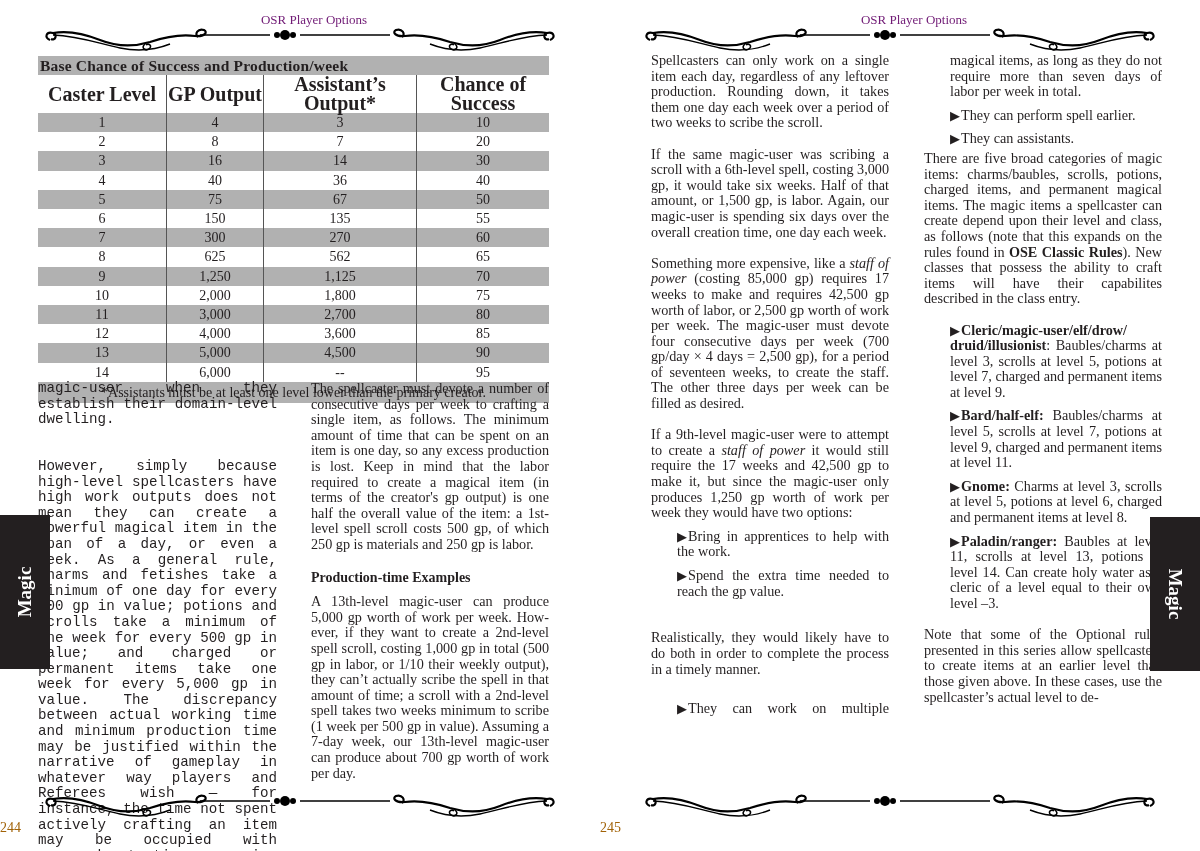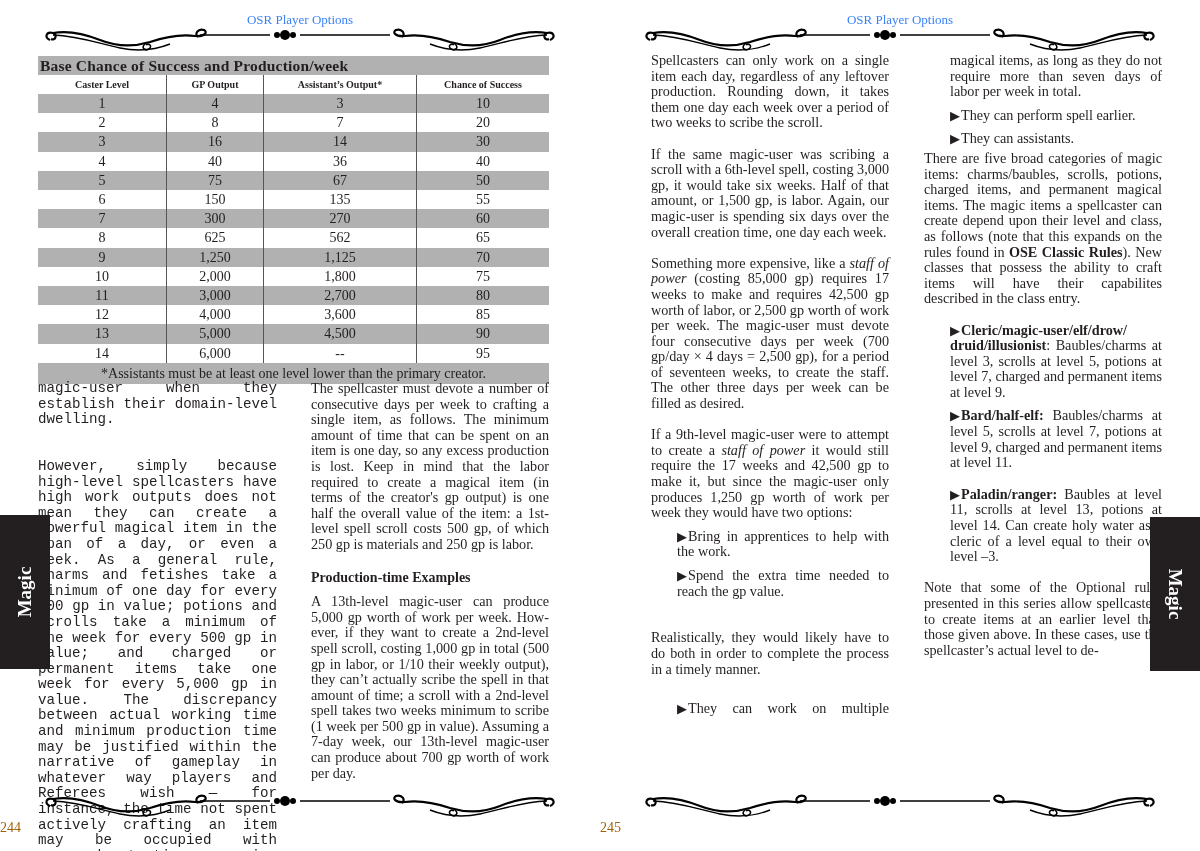--- a/index.html
+++ b/index.html
@@ -1,32 +1,32 @@
 <!DOCTYPE html>
 <html><head>
 <meta charset="utf-8">
 <style>
   html, body { margin: 0; padding: 0; background: #ffffff; }
   body { width: 1200px; height: 851px; position: relative; overflow: hidden;
          font-family: "Liberation Serif", "DejaVu Serif", serif; color: #231f20; }
   .page { position: absolute; top: 0; width: 600px; height: 851px; background: #fff; }
   .page.left { left: 0; }
   .page.right { left: 600px; }
-  .running-head { position: absolute; top: 12px; left: 0; width: 100%; text-align: center;
-                  font-size: 13px; color: #3b82f6; }
+  .running-head { position: absolute; top: 12px; left: 14px; width: 100%; text-align: center;
+                  font-size: 13px; color: #701a75; }
   .ornament { position: absolute; left: 35px; width: 530px; height: 28px; }
   .ornament.top { top: 26px; }
   .ornament.bottom { top: 792px; }
   .folio { position: absolute; top: 820px; left: 0; width: 100%; text-align: left; font-size: 14px; color: #a16207; }
 
   
   .tbl { position: absolute; left: 38px; top: 56px; width: 511px; border-collapse: collapse; font-size: 14px; }
   .tbl .title-row td { background: #b1b1b1; font-weight: bold; font-size: 15.5px; text-align: left;
                        padding: 0 2px; height: 19px; line-height: 19px; letter-spacing: 0.2px; }
-  .tbl th { font-weight: bold; font-size: 10px; height: 19px; line-height: 19px; padding: 0; }
+  .tbl th { font-weight: bold; font-size: 20px; height: 19px; line-height: 19px; padding: 0; }
   .tbl td.c { text-align: center; height: 19.2px; line-height: 19.2px; padding: 0; }
   .tbl tr.shade td { background: #b1b1b1; }
   .tbl .vl { border-left: 1.5px solid #555; }
   .tbl .foot td { background: #b1b1b1; text-align: center; height: 19px; line-height: 19px; font-size: 14px; }
 
   .col { position: absolute; font-size: 14.2px; line-height: 15.6px; text-align: justify; hyphens: manual; }
   .col p { margin: 0; }
   .gap { height: 15.6px; }
   .gap-s { height: 8px; }
   .bullet { padding-left: 26px; text-indent: 0; }
@@ -235,20 +235,21 @@
     <div class="gap-s"></div>
     <p class="bullet"><span class="tri">▶</span><span>They can assistants.</span></p>
     <div style="height:4px"></div>
     <p><span>There are five broad categories of magic items: charms/baubles, scrolls, potions, charged items, and permanent magical items. The magic items a spell­caster can create depend upon their level and class, as follows (note that this expands on the rules found in </span><b>OSE Classic Rules</b><span>). New classes that pos­sess the ability to craft items will have their capabilites described in the class entry.</span></p>
     <div class="gap"></div>
     <div id="classes">
         <p class="bullet"><span class="tri">▶</span><b>Cleric/magic-user/elf/drow/ druid/illusionist</b><span>:</span><span> Baubles/charms at level 3, scrolls at level 5, potions at level 7, charged and permanent items at level 9.</span></p>
         <div class="gap-s"></div>
         <p class="bullet"><span class="tri">▶</span><b>Bard/half-elf:</b><span></span><span> Baubles/charms at level 5, scrolls at level 7, potions at level 9, charged and permanent items at level 11.</span></p>
         <div class="gap-s"></div>
+        <p class="bullet"><span class="tri">▶</span><b>Gnome:</b><span></span><span> Charms at level 3, scrolls at level 5, potions at level 6, charged and permanent items at level 8.</span></p>
         <div class="gap-s"></div>
         <p class="bullet"><span class="tri">▶</span><b>Paladin/ranger:</b><span></span><span> Baubles at level 11, scrolls at level 13, potions at level 14. Can create holy water as a cleric of a level equal to their own level –3.</span></p>
       </div>
     <div class="gap"></div>
     <p>Note that some of the Optional rules presented in this series allow spellcast­ers to create items at an earlier level than those given above. In these cases, use the spellcaster’s actual level to de-</p>
   </div>
 
   <div class="thumb right">
       <span>Magic</span>
     </div>

